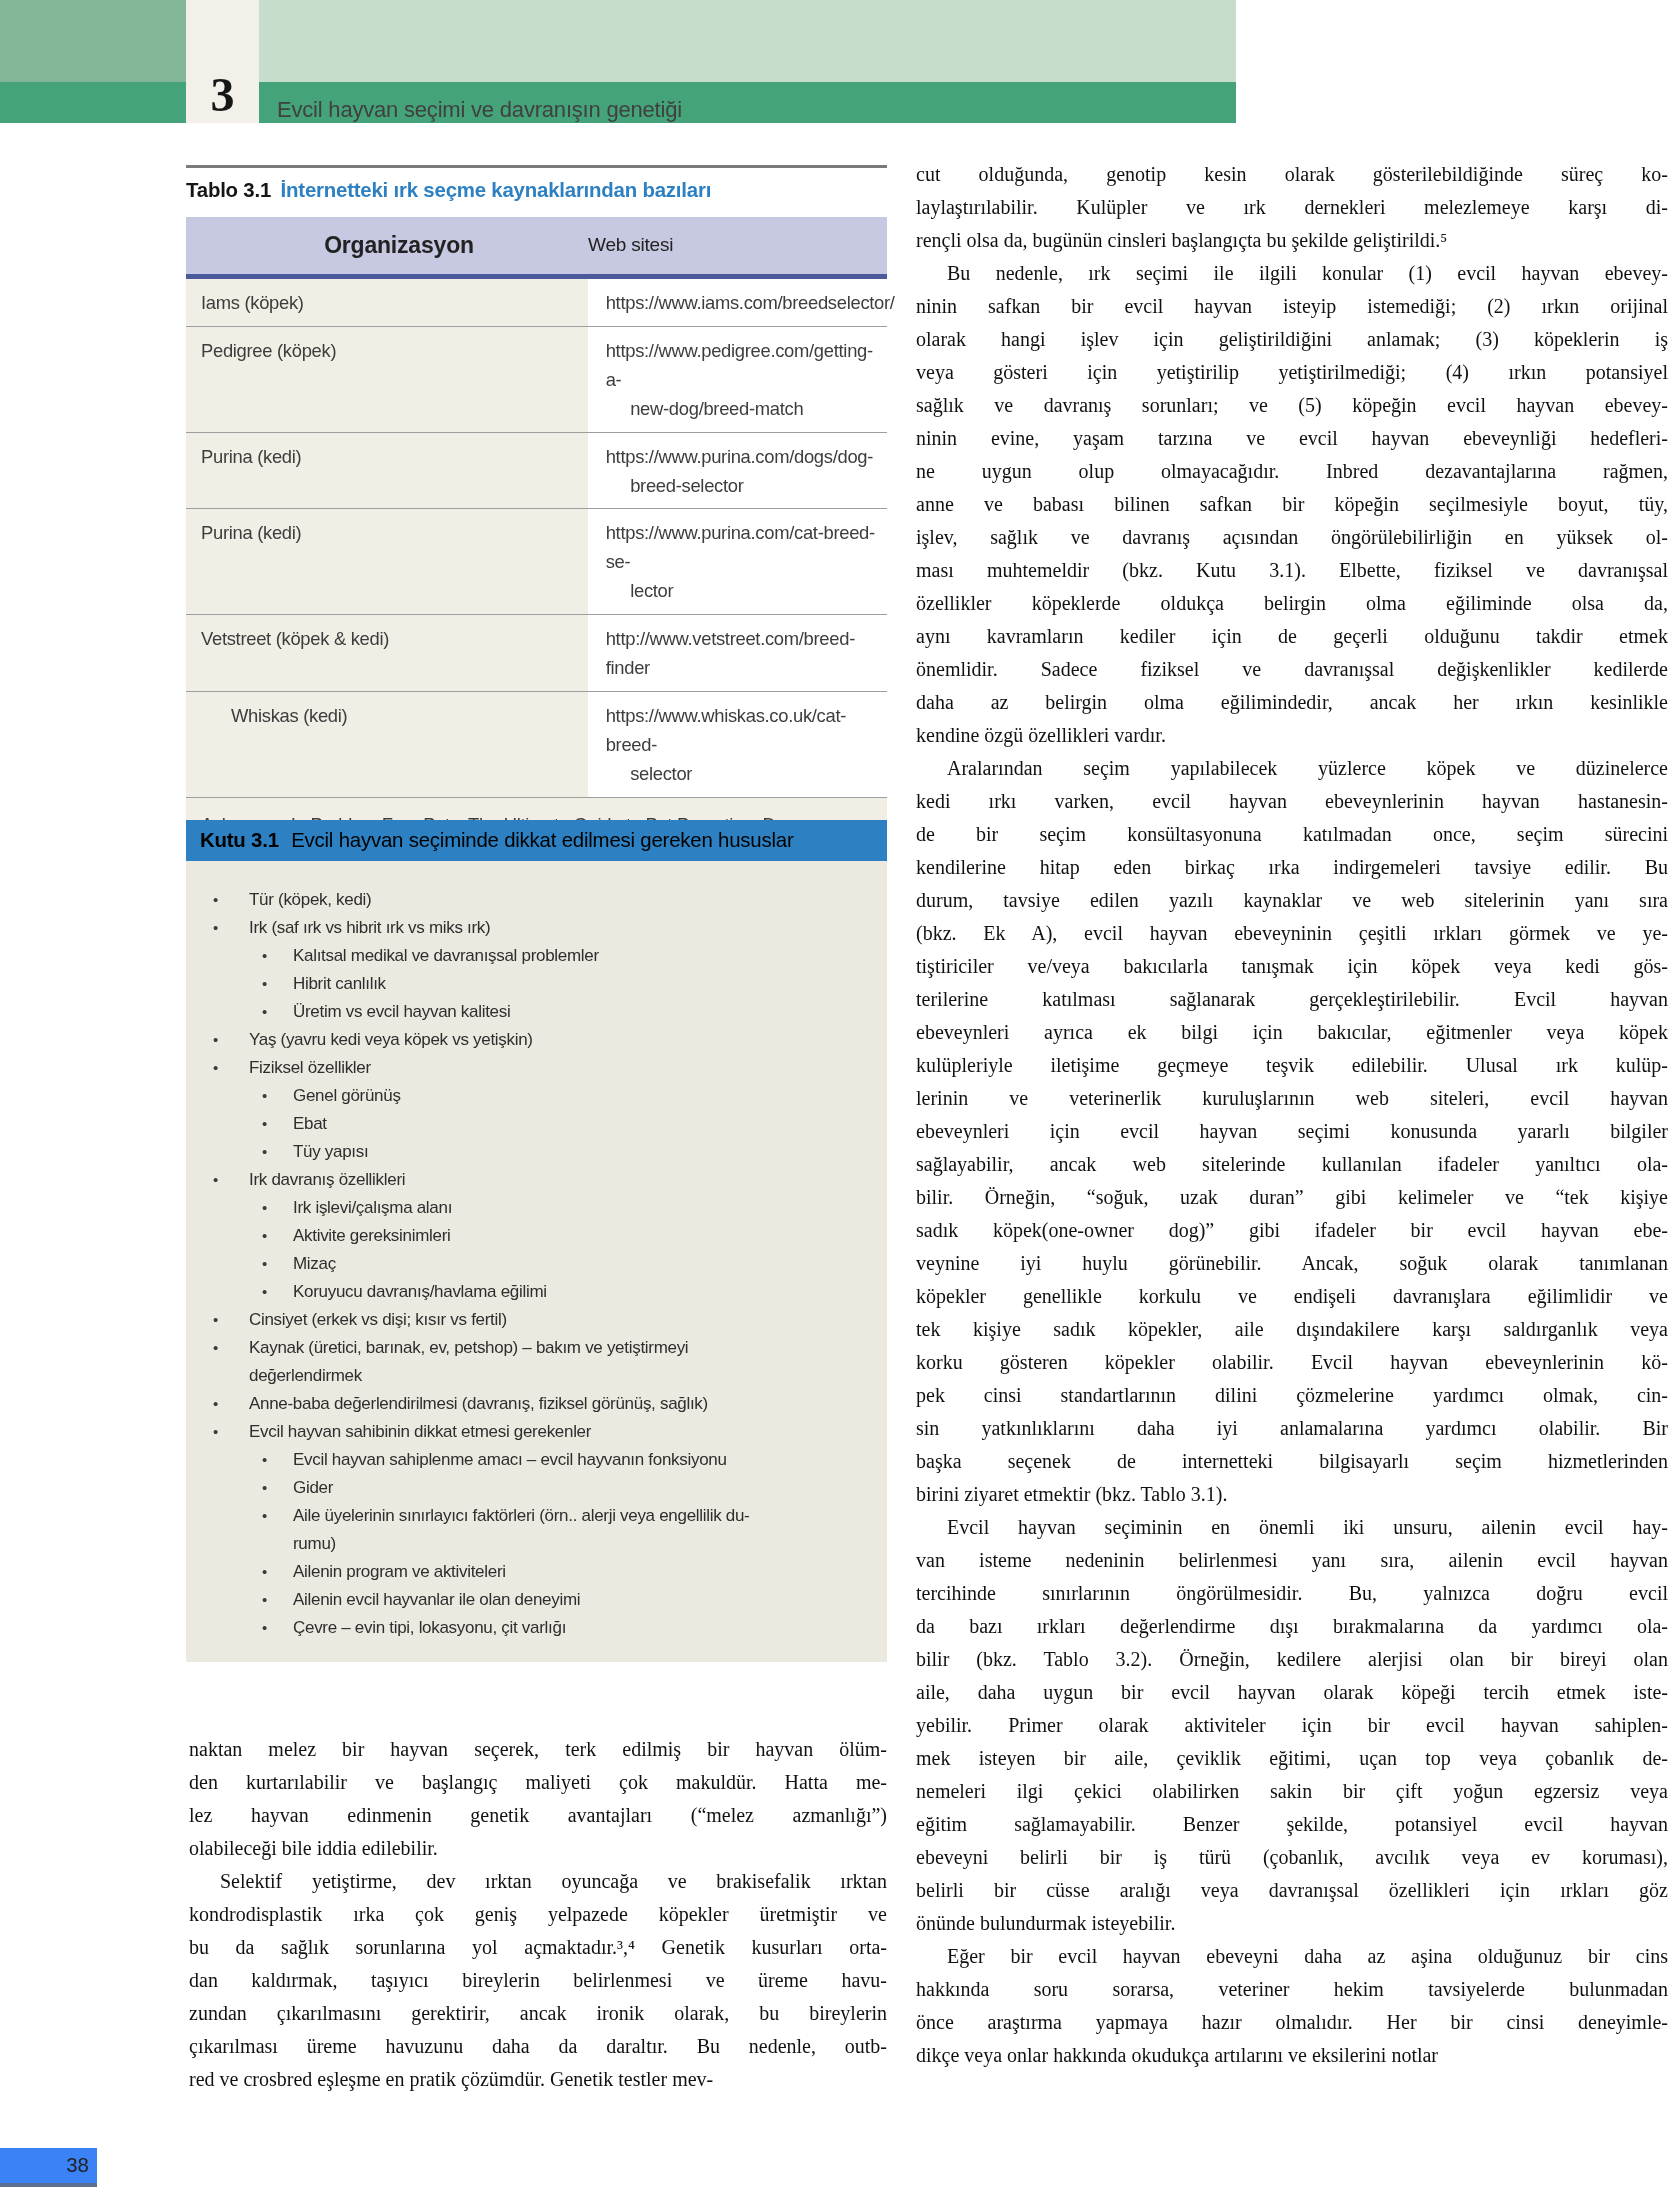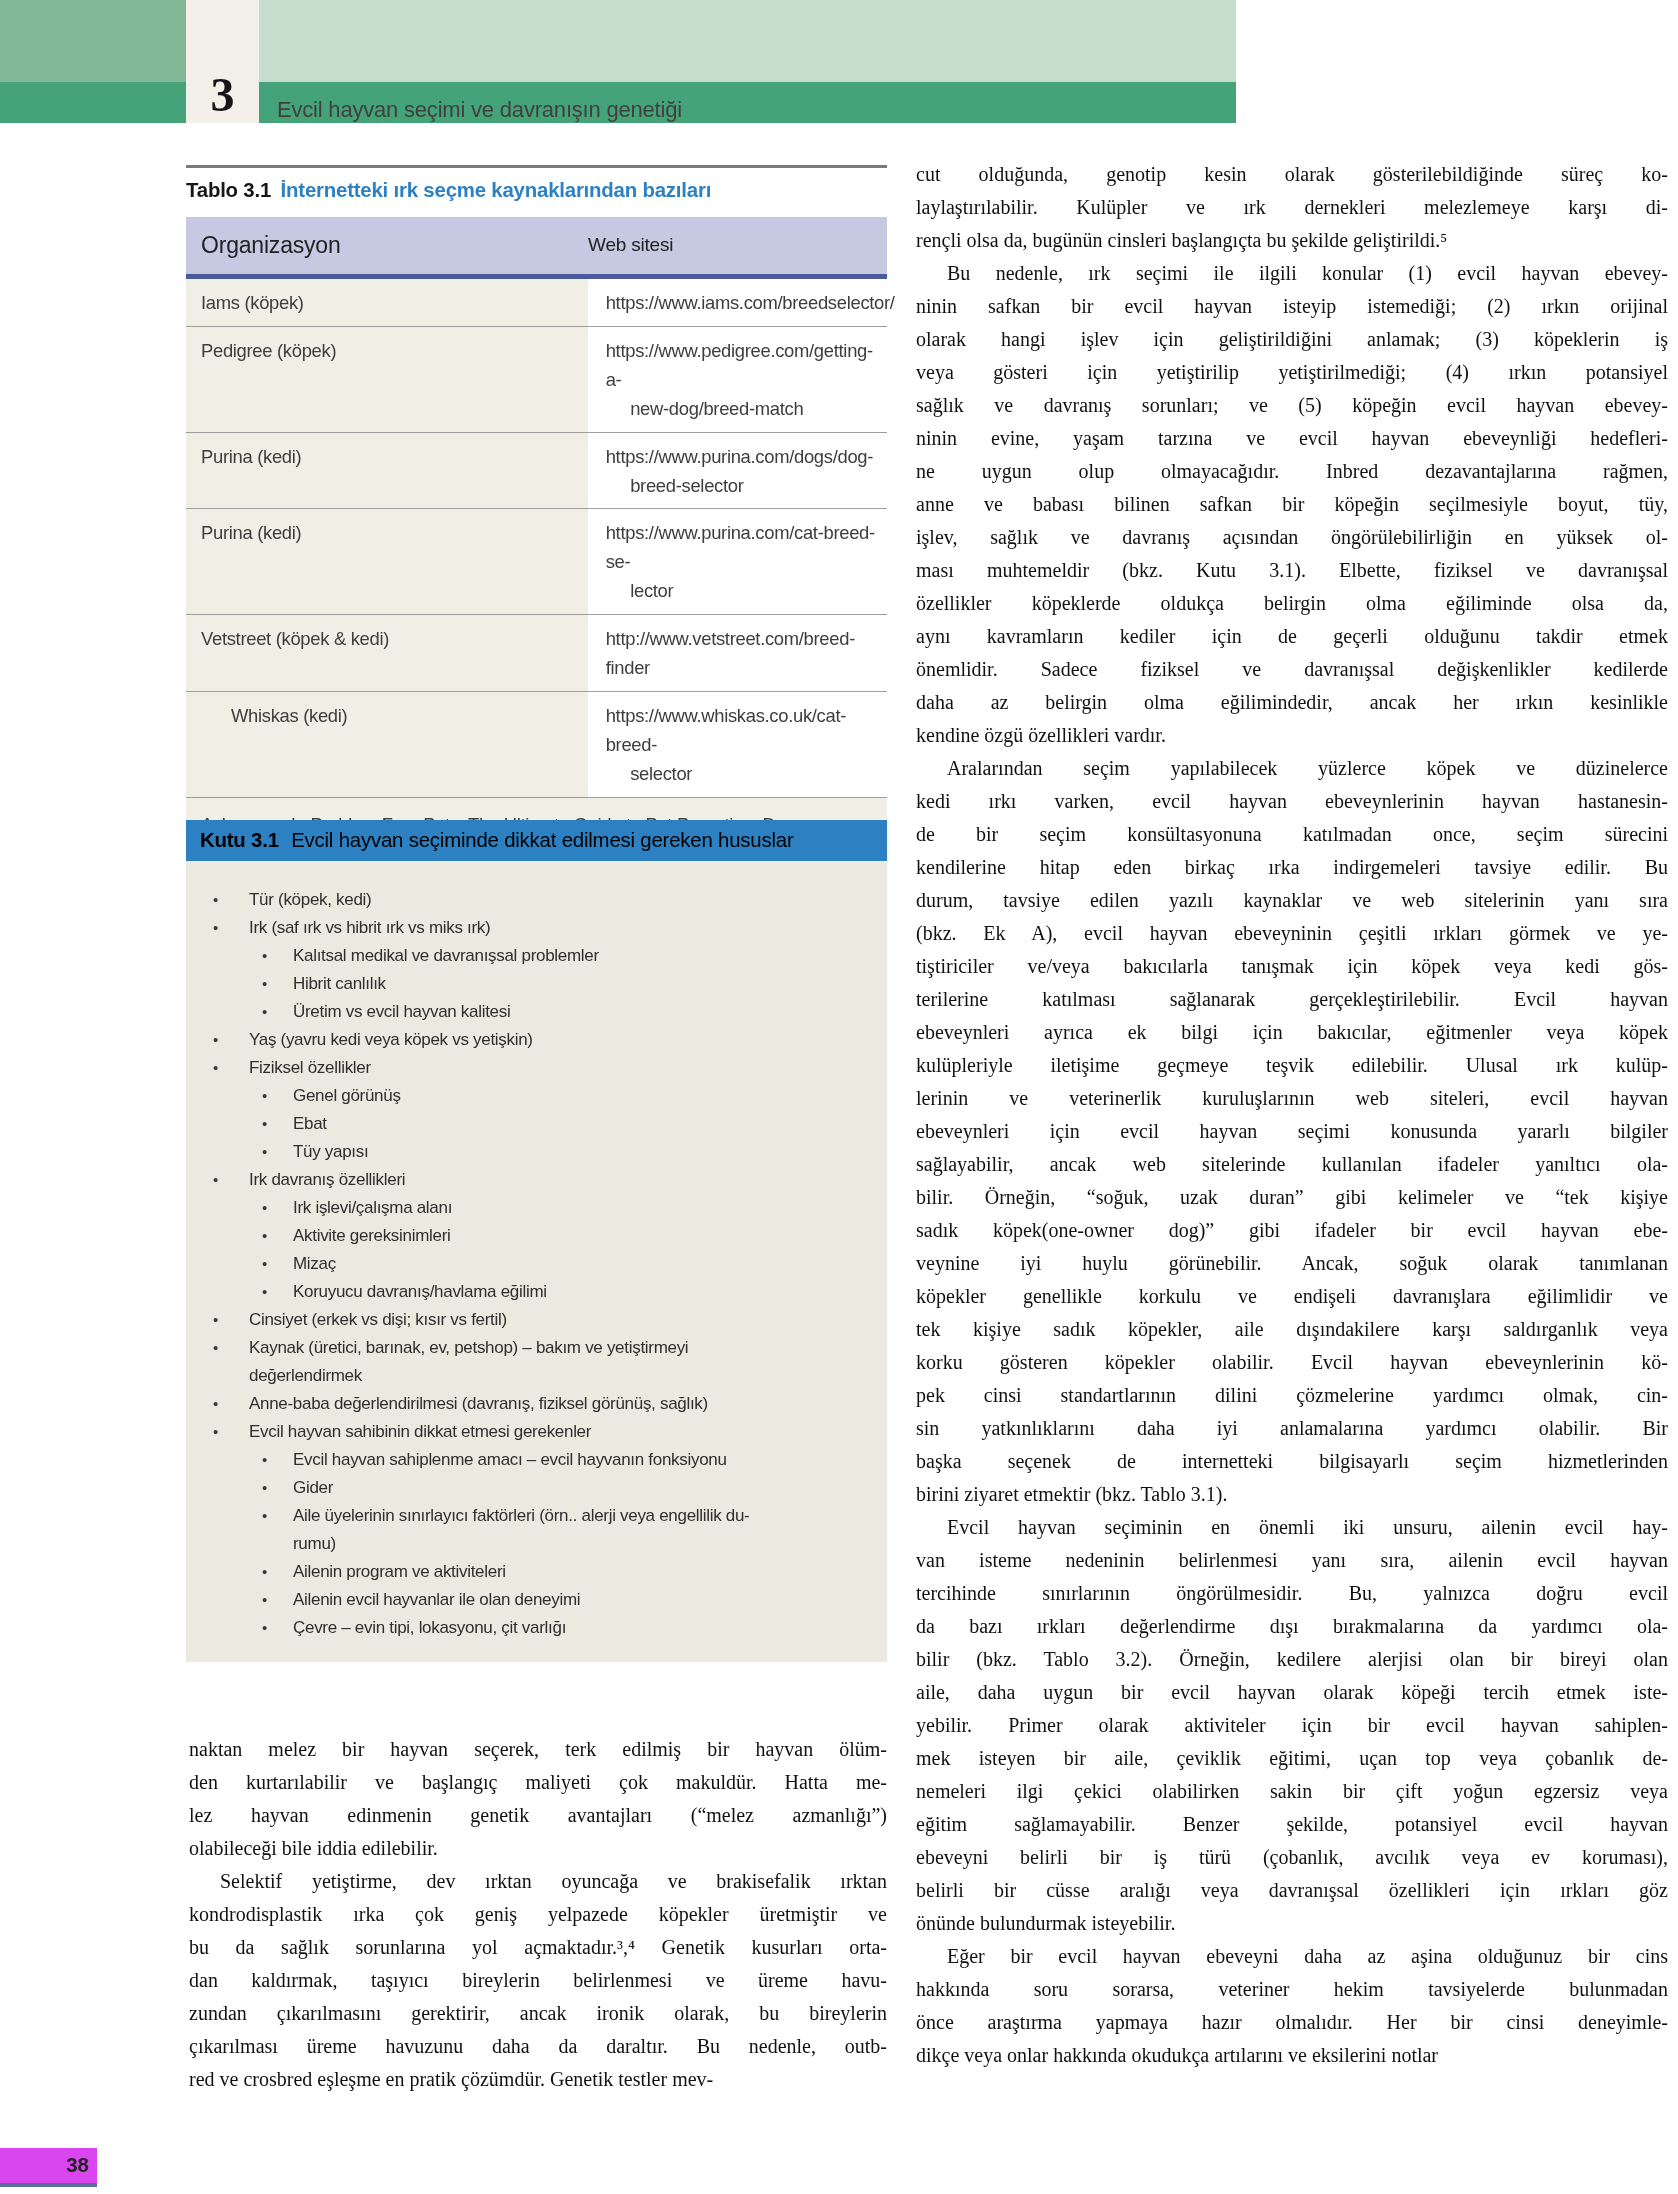--- a/index.html
+++ b/index.html
@@ -25,21 +25,21 @@
 
   
   #table-block { position:absolute; left:186px; top:165px; width:701px;
                  font-family:"Liberation Sans", sans-serif; }
   .top-rule   { height:2.7px; background:#7a7a7a; }
   .tbl-caption { margin-top:11px; font-size:20.4px; font-weight:bold; letter-spacing:-0.2px; }
   .tbl-caption .cap-label { color:#161616; }
   .tbl-caption .cap-text  { margin-left:9.5px; }
   .tbl { margin-top:15px; width:100%; }
   .thead { display:flex; height:57px; align-items:center; }
-  .th-org { flex:0 0 402px; padding-left:15px; font-size:23px; font-weight:normal; color:#222; letter-spacing:-0.2px; }
+  .th-org { flex:0 0 402px; padding-left:24px; font-size:23px; font-weight:bold; color:#222; letter-spacing:-0.2px;text-align:center; }
   .th-url { flex:1; font-size:19px; font-weight:normal; color:#222; letter-spacing:-0.2px; }
   .thead-rule { height:5.4px; }
   .trow { display:flex; border-top:1.4px solid #9e9e9e; }
   .trow:first-child { border-top:none; }
   .tcell-org { flex:0 0 402px; padding:8.9px 6.8px 8.9px 15px; font-size:18.4px; letter-spacing:-0.3px;
                line-height:29px; color:#3d3d3d; }
   .tcell-url { flex:1; background:#ffffff; padding:8.9px 4.1px 8.9px 17.7px; font-size:18.4px; letter-spacing:-0.3px;
                line-height:29px; color:#3d3d3d; }
   .url-line2 { padding-left:24.5px; }
   .tfoot { border-top:1.4px solid #9e9e9e; padding:13.6px 17.7px 15px 15px;
@@ -265,18 +265,18 @@
         <div class="bline last">önünde bulundurmak isteyebilir.</div>
       </div>
       <div>
         <div class="bline pfirst">Eğer bir evcil hayvan ebeveyni daha az aşina olduğunuz bir cins</div>
         <div class="bline">hakkında soru sorarsa, veteriner hekim tavsiyelerde bulunmadan</div>
         <div class="bline">önce araştırma yapmaya hazır olmalıdır. Her bir cinsi deneyimle-</div>
         <div class="bline last">dikçe veya onlar hakkında okudukça artılarını ve eksilerini notlar</div>
       </div>
     </div>
 
-  <div id="folio" style="background: #d946ef; font-weight: bold;">
+  <div id="folio" style="background: #3b82f6;">
     <span>38</span>
   </div>
 
 </div>
 
 
 </body></html>

